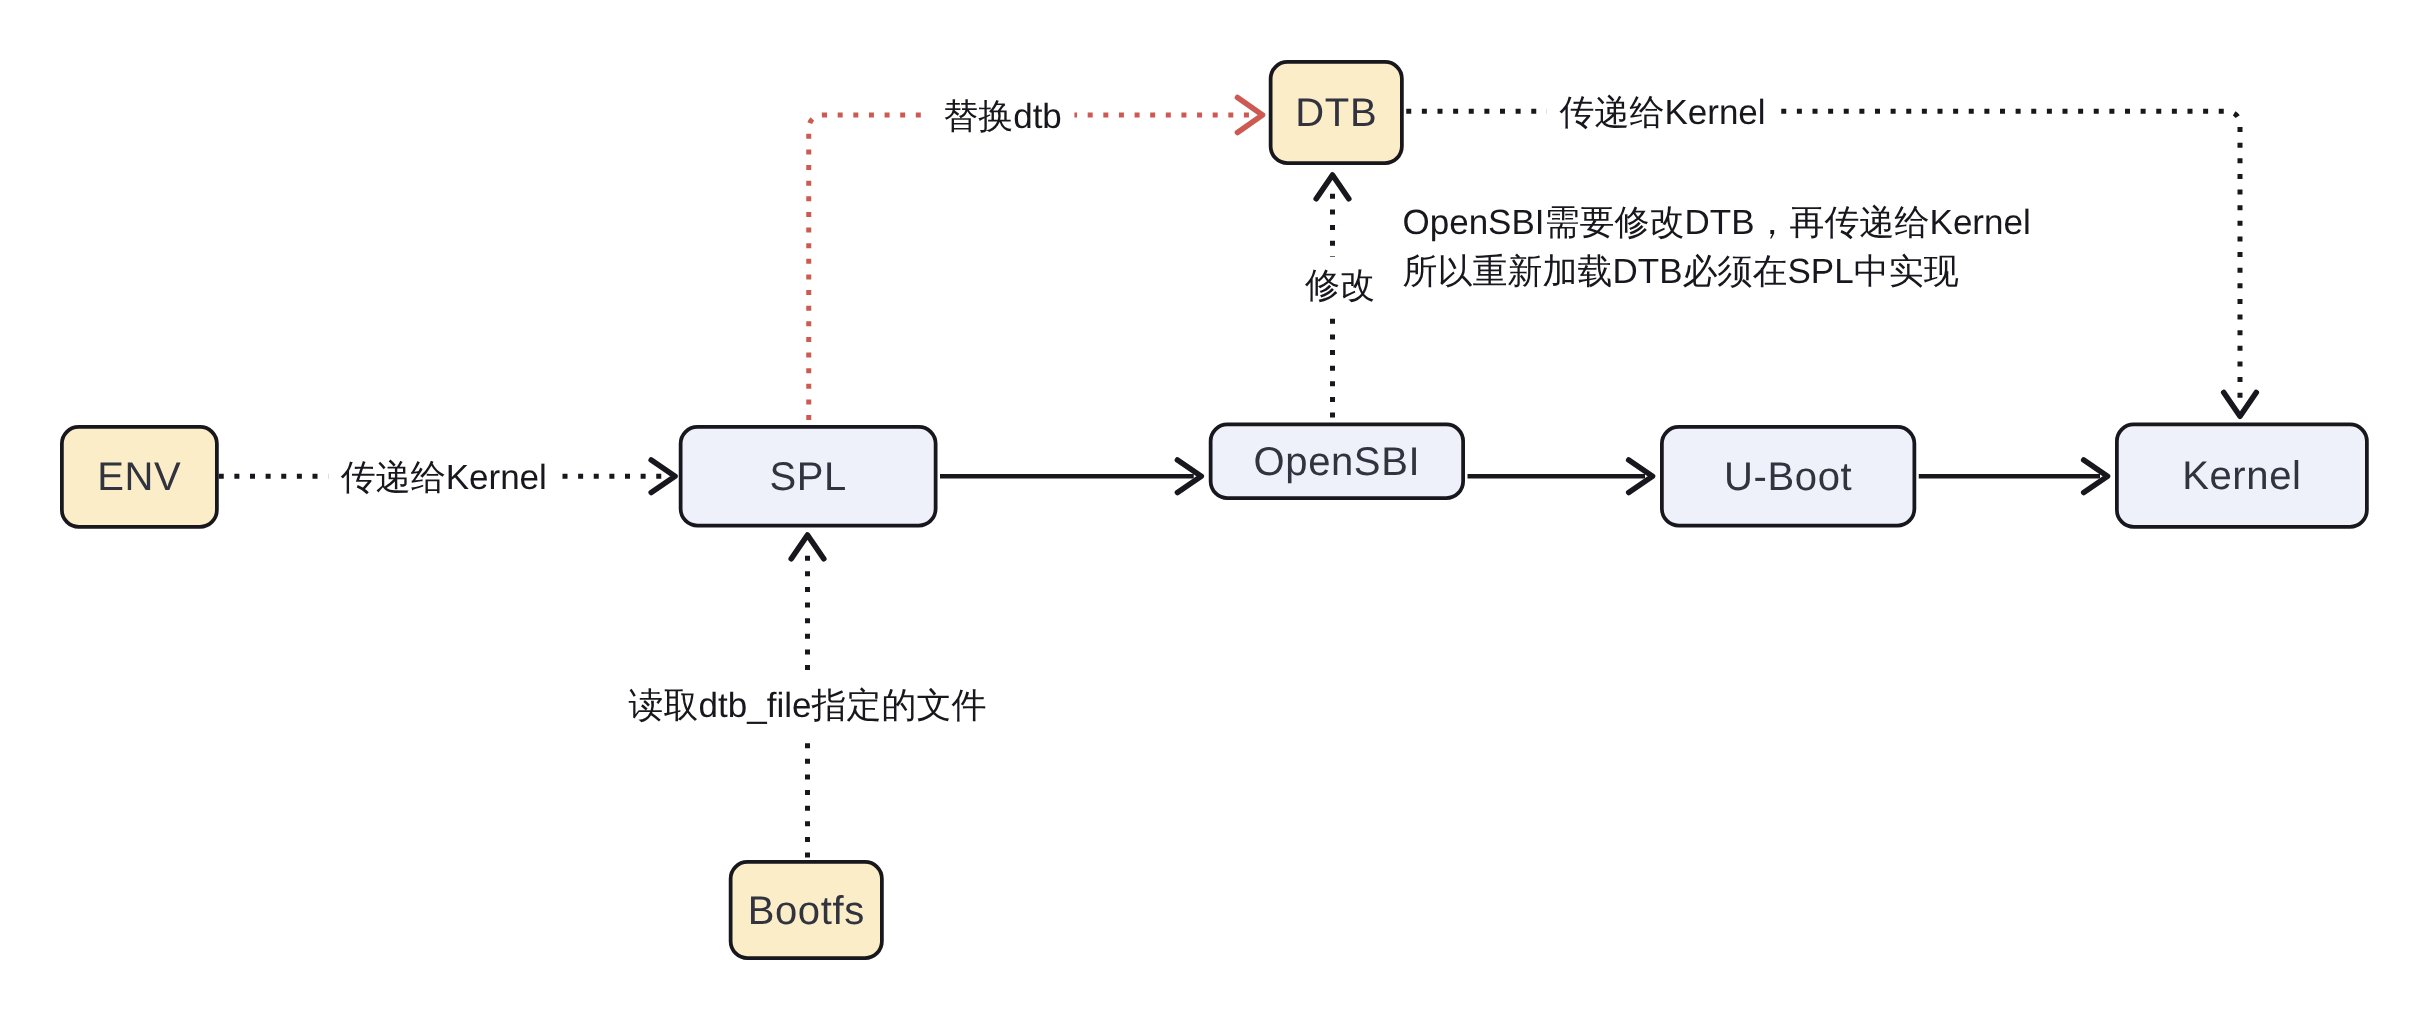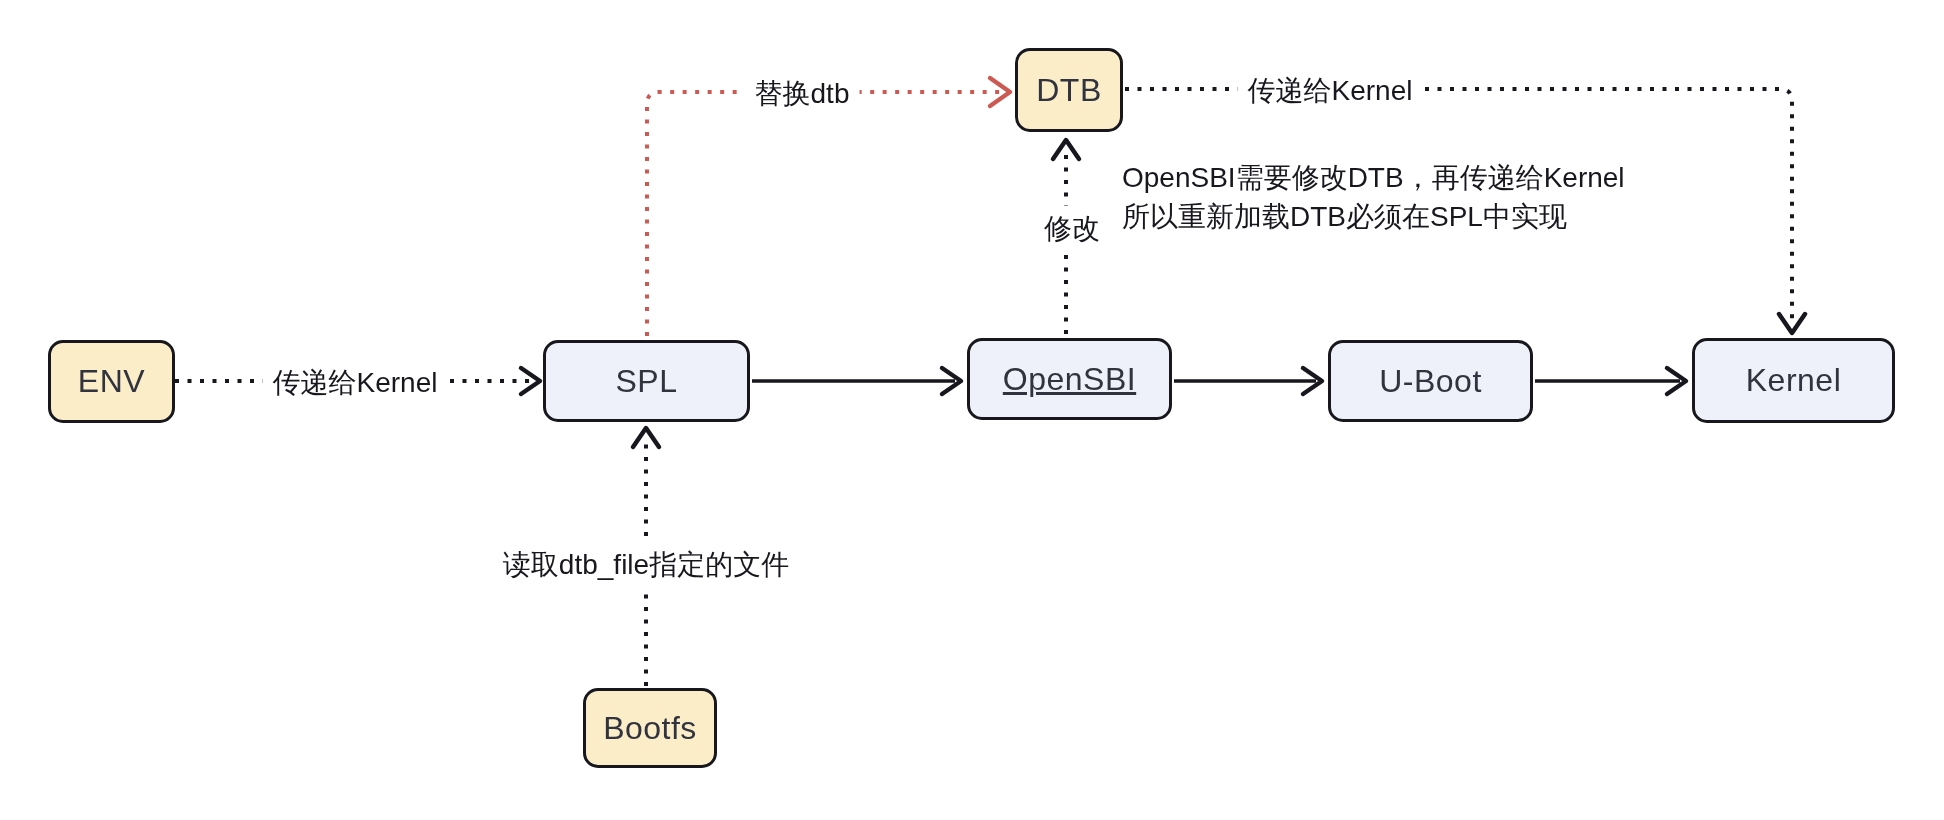--- a/index.html
+++ b/index.html
@@ -85,25 +85,25 @@
     </g>
 
     <g>
       <path class="dotted" d="M 646 686 L 646 436"></path>
       <path class="head" d="M 633 447 L 646 428 L 659 447"></path>
     </g>
   </svg>
 
   <div class="node blue" style="left:543px;top:340px;width:207px;height:82px;">SPL</div>
   <div class="node yellow" style="left:48px;top:340px;width:127px;height:83px;">ENV</div>
-  <div class="node blue" style="left:967px;top:338px;width:205px;height:82px;text-decoration:underline;">OpenSBI</div>
+  <div class="node blue" style="left:967px;top:338px;width:205px;height:62px;">OpenSBI</div>
   <div class="node blue" style="left:1328px;top:340px;width:205px;height:82px;">U-Boot</div>
   <div class="node blue" style="left:1692px;top:338px;width:203px;height:85px;">Kernel</div>
   <div class="node yellow" style="left:1015px;top:48px;width:108px;height:84px;">DTB</div>
-  <div class="node yellow" style="left:583px;top:688px;width:134px;height:80px;">Bootfs</div>
+  <div class="node yellow" style="left:583px;top:688px;width:124px;height:80px;">Bootfs</div>
 
   <div class="edge-label" style="left:355px;top:382px;">
     <div>传递给Kernel</div>
   </div>
   <div class="edge-label" style="left:802px;top:93px;">替换dtb</div>
   <div class="edge-label" style="left:1330px;top:90px;">传递给Kernel</div>
   <div class="edge-label" style="left:1072px;top:228px;">修改</div>
   <div class="edge-label" style="left:646px;top:564px;">读取dtb_file指定的文件</div>
 
   <div class="annotation">

